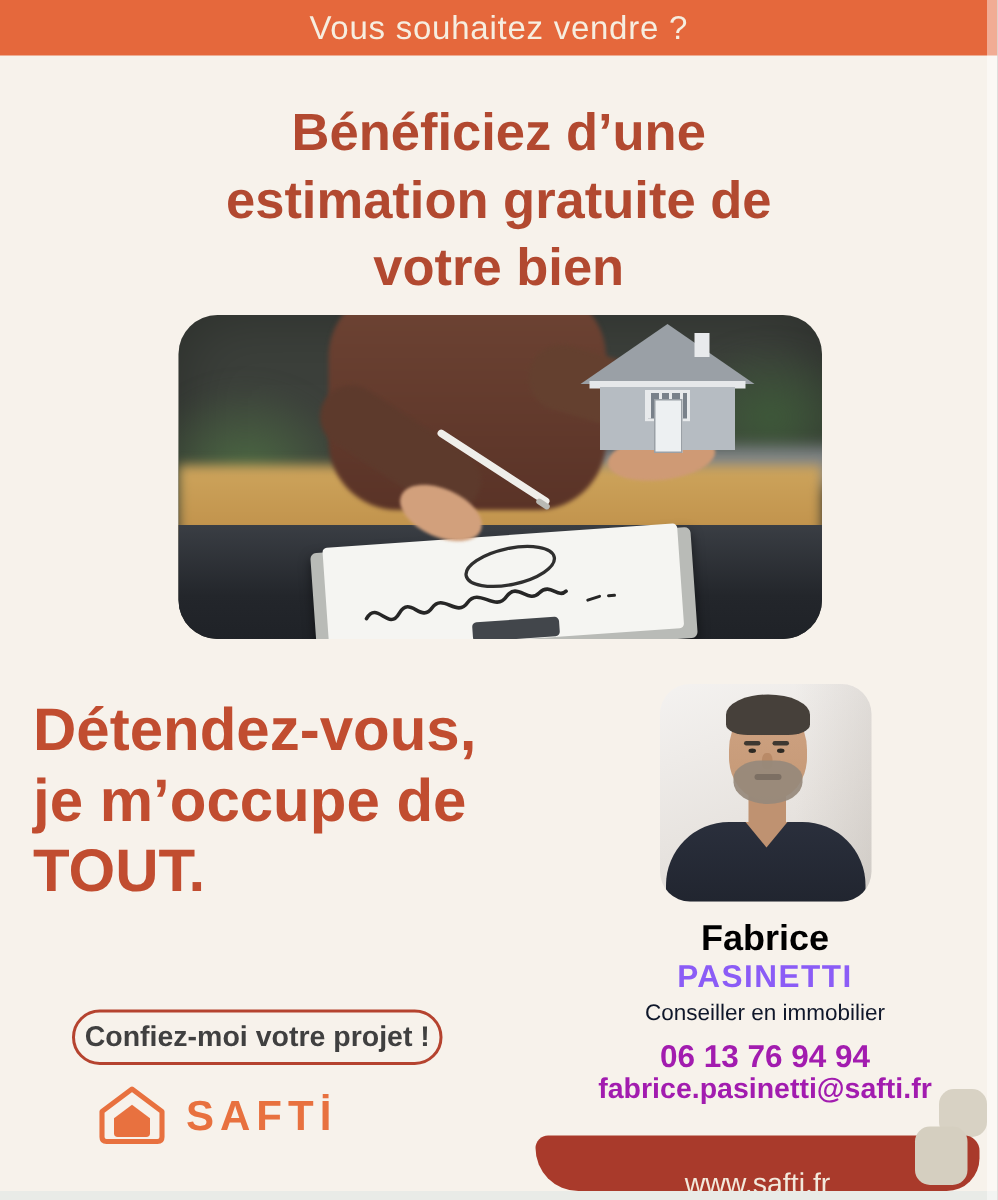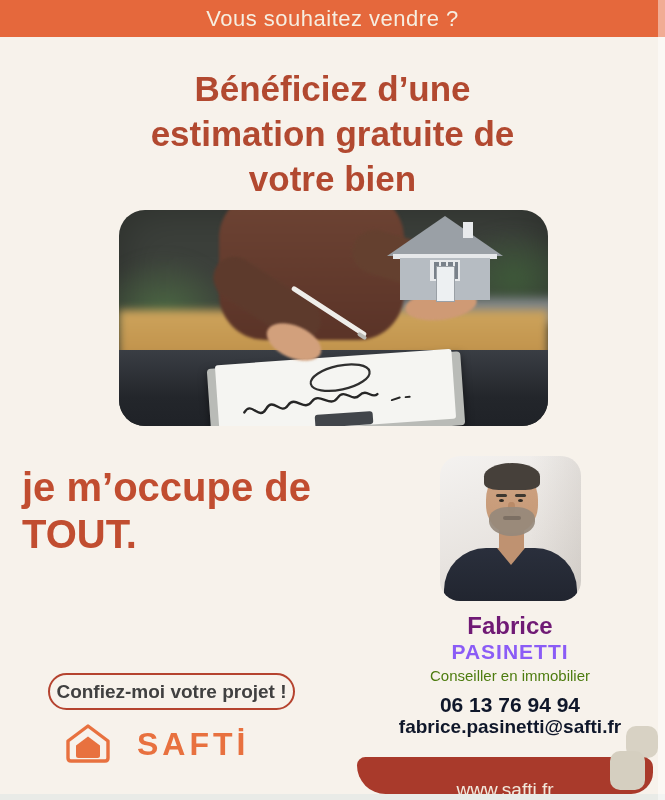--- a/index.html
+++ b/index.html
@@ -97,37 +97,37 @@
   .pt-brow-l{left:56px;top:38px;width:11px;height:3px;border-radius:2px;background:#3e3831;}
   .pt-brow-r{left:75px;top:38px;width:11px;height:3px;border-radius:2px;background:#3e3831;}
   .pt-eye-l{left:59px;top:43px;width:5px;height:3px;border-radius:50%;background:#2d2923;}
   .pt-eye-r{left:78px;top:43px;width:5px;height:3px;border-radius:50%;background:#2d2923;}
   .pt-nose{left:68px;top:46px;width:7px;height:11px;border-radius:40%;background:#b98a67;}
   .pt-beard{left:49px;top:51px;width:46px;height:29px;border-radius:42% 42% 52% 52%;
     background:#96897b;opacity:.92;}
   .pt-mouth{left:63px;top:60px;width:18px;height:4px;border-radius:2px;background:#7c6f63;}
 
   .advisor-names{left:360px;top:613px;width:300px;text-align:center;}
-  .advisor-first{color:#701a75;font-weight:bold;font-size:24px;line-height:26px;}
+  .advisor-first{color:#000000;font-weight:bold;font-size:24px;line-height:26px;}
   .advisor-last{color:#8b5cf6;font-weight:bold;font-size:21px;line-height:25px;letter-spacing:1px;}
-  .advisor-role{color:#4d7c0f;font-size:15px;line-height:20px;margin-top:2px;}
-
-  .contact{left:355px;top:694px;width:310px;text-align:center;color:#0f172a;font-weight:bold;}
+  .advisor-role{color:#0f172a;font-size:15px;line-height:20px;margin-top:2px;}
+
+  .contact{left:355px;top:694px;width:310px;text-align:center;color:#a21caf;font-weight:bold;}
   .contact .phone{font-size:21px;line-height:22px;}
   .contact .email{font-size:19px;line-height:21px;}
 
   
   .cta{left:48px;top:673px;width:243px;height:33px;border:2.5px solid #B5432F;
     border-radius:20px;background:transparent;display:flex;align-items:center;
     justify-content:center;box-sizing:content-box;cursor:pointer;}
   .cta span{color:#404040;font-weight:bold;font-size:19px;}
 
   .logo{left:64px;top:721px;width:230px;height:44px;display:flex;align-items:center;}
-  .logo-text{color:#E8713F;font-weight:bold;font-size:32px;letter-spacing:4px;
-    margin-left:25px;margin-top:2px;}
+  .logo-text{color:#E8713F;font-weight:bold;font-size:28px;letter-spacing:4px;
+    margin-left:12px;margin-top:2px;}
 
   
   .sitebar{left:357px;top:757px;width:296px;height:37px;background:#A93A2B;
     border-radius:10px 12px 26px 34px;display:flex;align-items:center;justify-content:center;}
   .sitebar span{color:#F2E9DC;font-size:19px;margin-top:28px;}
   .sq1{left:626px;top:726px;width:32px;height:32px;border-radius:10px;background:#D8D2C4;}
   .sq2{left:610px;top:751px;width:35px;height:39px;border-radius:10px;background:#D5CFC0;z-index:5;}
 
   .bottom-edge{left:0;top:794px;width:665px;height:6px;background:#E9EBE7;}
   .right-edge{left:658px;top:0;width:7px;height:800px;background:rgba(255,255,255,.45);z-index:6;}
@@ -174,20 +174,21 @@
       <path d="M168,48 l8,-2 M182,46 l4,0" stroke="#262626" stroke-width="2" stroke-linecap="round"></path>
     </svg>
     <div class="abs ph-sleeve-l"></div>
     <div class="abs ph-hand-l"></div>
     <div class="abs ph-pen"></div>
     <div class="abs ph-pen-tip"></div>
     <div class="abs ph-clip"></div>
   </div>
 
   <div class="abs tagline">
+    <span>Détendez-vous,</span>
     <span>je m’occupe de</span>
     <span>TOUT.</span>
   </div>
 
   <div class="abs portrait">
     <div class="abs pt-shade"></div>
     <div class="abs pt-neck"></div>
     <div class="abs pt-shirt"></div>
     <div class="abs pt-vneck"></div>
     <div class="abs pt-head"></div>

